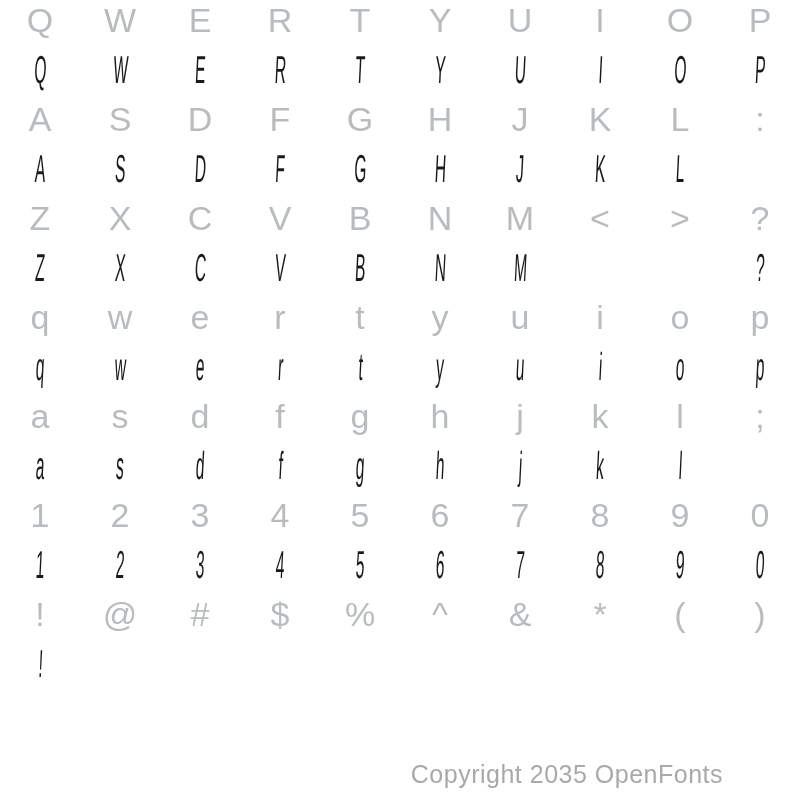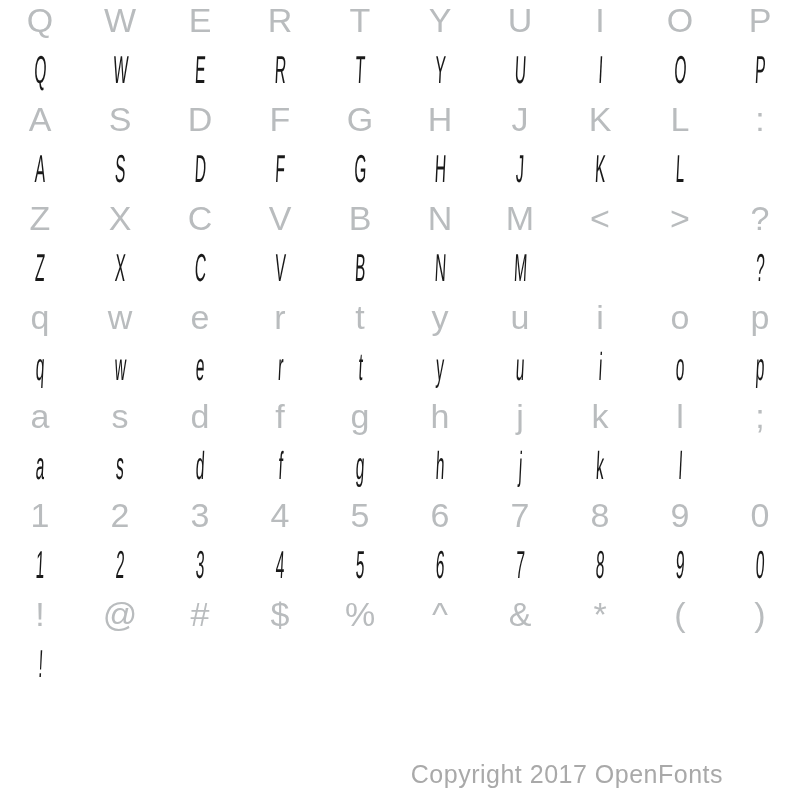--- a/index.html
+++ b/index.html
@@ -512,14 +512,14 @@
           <span class="glyph"></span>
         </div>
         <div class="glyph-cell">
           <span class="glyph"></span>
         </div>
         <div class="glyph-cell">
           <span class="glyph"></span>
         </div>
       </div>
     </main>
-  <footer class="copyright">Copyright 2017 OpenFonts</footer>
+  <footer class="copyright">Copyright 2035 OpenFonts</footer>
 </div>
 
 </body></html>

